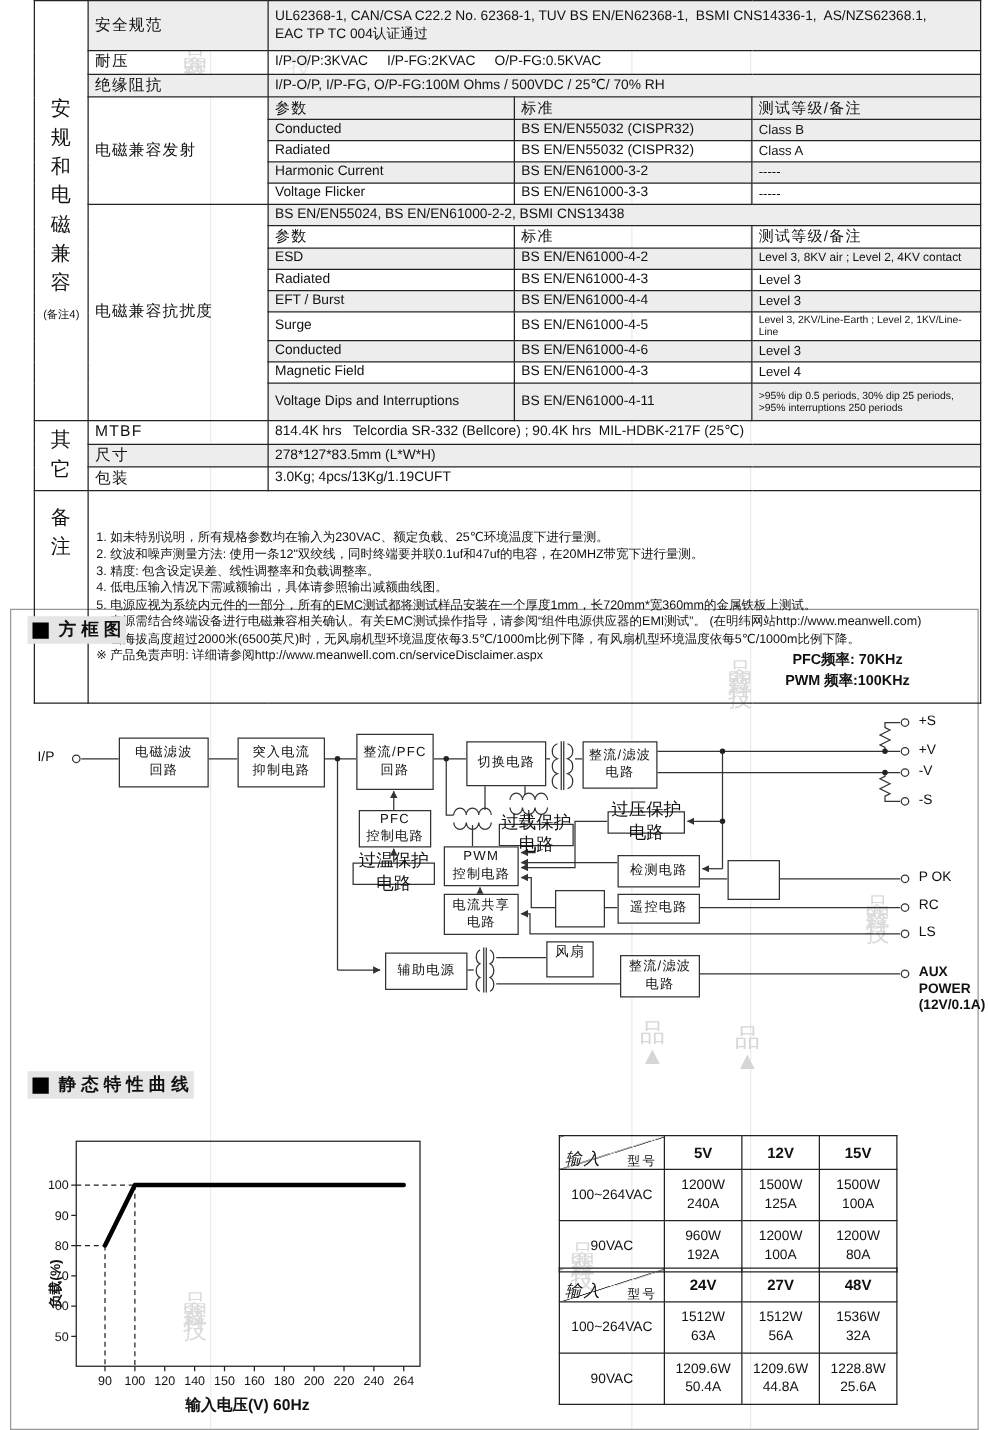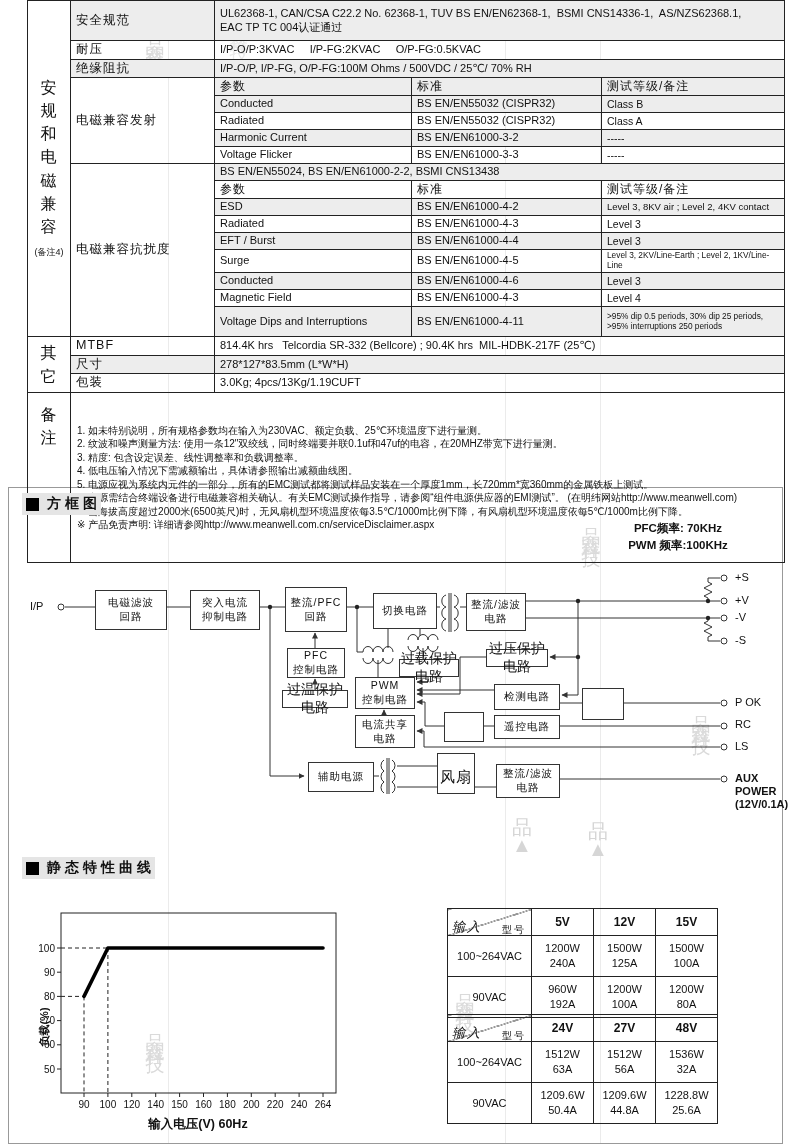--- a/index.html
+++ b/index.html
@@ -25,21 +25,21 @@
   .note-line{font-size:10px;line-height:13.5px;white-space:pre-wrap;}
 
   
   .section-frame{position:absolute;left:8px;top:487px;width:773px;height:655px;border:1px solid #999;z-index:2;}
   .sec-h{position:absolute;z-index:4;font-size:14px;font-weight:bold;letter-spacing:4px;background:#e5e5e5;padding:2px 0 2px 4px;display:flex;align-items:center;gap:8px;}
   .sec-h .sq{width:13px;height:13px;background:#000;display:inline-block;}
 
   
   .blk{position:absolute;border:1px solid #333;background:#fff;display:flex;align-items:center;justify-content:center;text-align:center;font-size:10.5px;line-height:1.3;white-space:pre-line;z-index:4;letter-spacing:1px;}
   .blk.sm{font-size:14px;letter-spacing:0;font-family:Liberation Mono, monospace;}
-  .blk.fan-blk{align-items:flex-start;padding-top:13px;font-size:15px;}
+  .blk.fan-blk{align-items:flex-start;padding-top:1px;font-size:11px;}
   .opto{position:absolute;border:1px solid #333;background:#fff;z-index:4;}
   .term{position:absolute;font-size:11px;z-index:4;white-space:pre-line;line-height:13px;}
   .freq{position:absolute;left:598px;top:520px;width:160px;text-align:center;font-size:11.5px;font-weight:bold;line-height:17px;z-index:4;white-space:pre-line;}
   .ip-label{position:absolute;left:30px;top:600px;font-size:11px;z-index:4;}
   svg.overlay{position:absolute;left:0;top:0;z-index:3;pointer-events:none;}
 
   
   #chart-wrap{position:absolute;left:38px;top:902px;width:330px;height:240px;z-index:4;}
   #chart-wrap text{font-family:"Liberation Sans","DejaVu Sans",sans-serif;}
   .tick-label{font-size:10px;fill:#111;}

